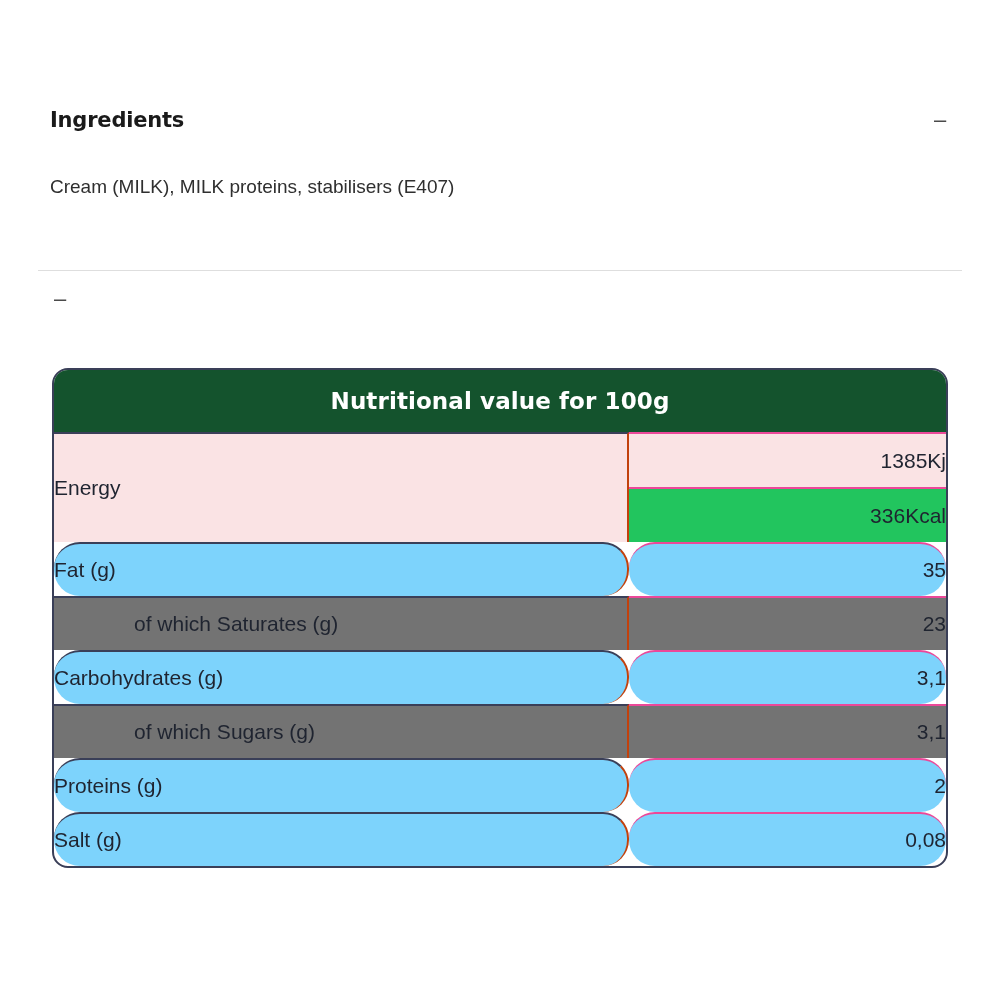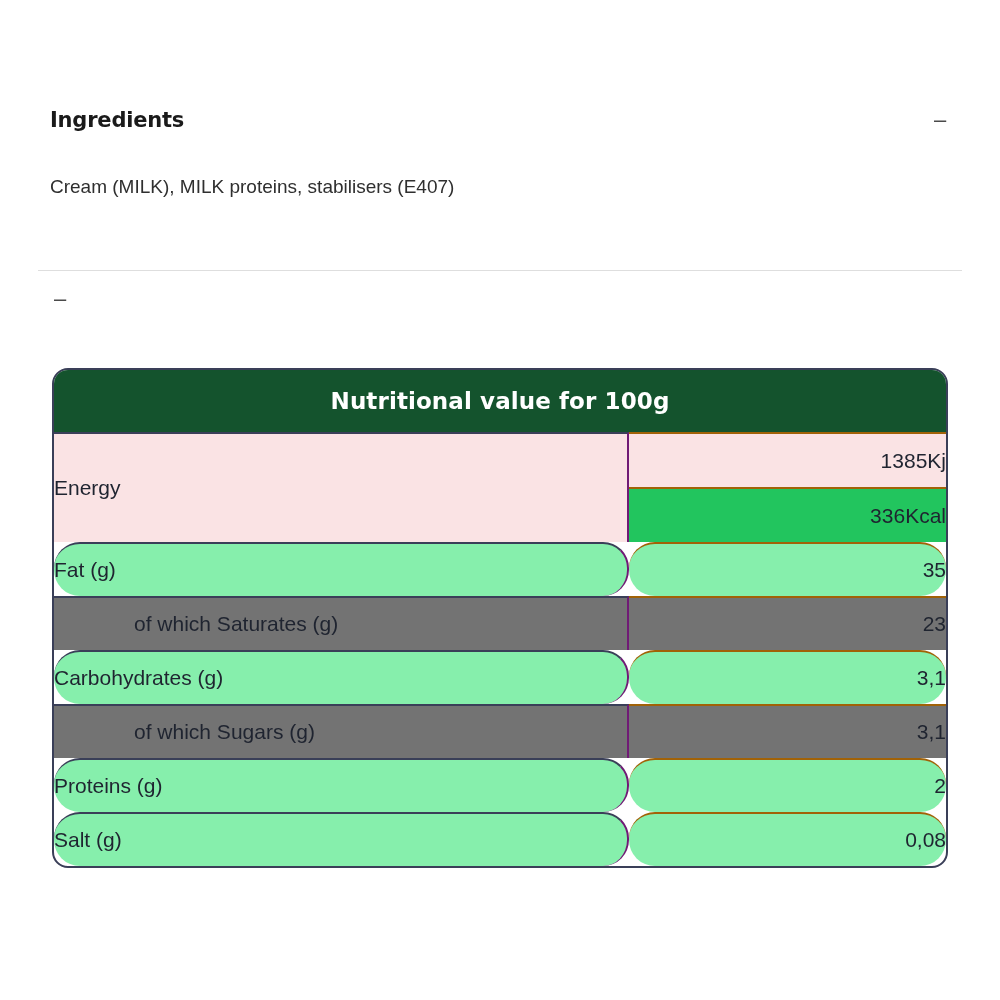--- a/index.html
+++ b/index.html
@@ -101,40 +101,40 @@
     letter-spacing: 0.1px;
     font-family: "DejaVu Sans", sans-serif;
   }
 
   .label-cell {
     width: 575px;
     padding-left: 38px;
     height: 54px;
     vertical-align: middle;
     border-top: 2px solid #3a3f58;
-    border-right: 2px solid #701a75;
+    border-right: 2px solid #c2410c;
     box-sizing: border-box;
   }
 
   .label-cell.indent {
     padding-left: 80px;
   }
 
   .value-cell {
     text-align: right;
     padding-right: 30px;
     height: 54px;
     vertical-align: middle;
-    border-top: 2px solid #a16207;
+    border-top: 2px solid #ec4899;
     box-sizing: border-box;
   }
 
   .row-tint .label-cell,
   .row-tint .value-cell {
-    background: #86efac;
+    background: #7dd3fc;
     border-radius: 26px;
   }
 
   .row-plain .label-cell,
   .row-plain .value-cell {
     background: #737373;
   }
 
   .energy-label {
     height: 110px;

